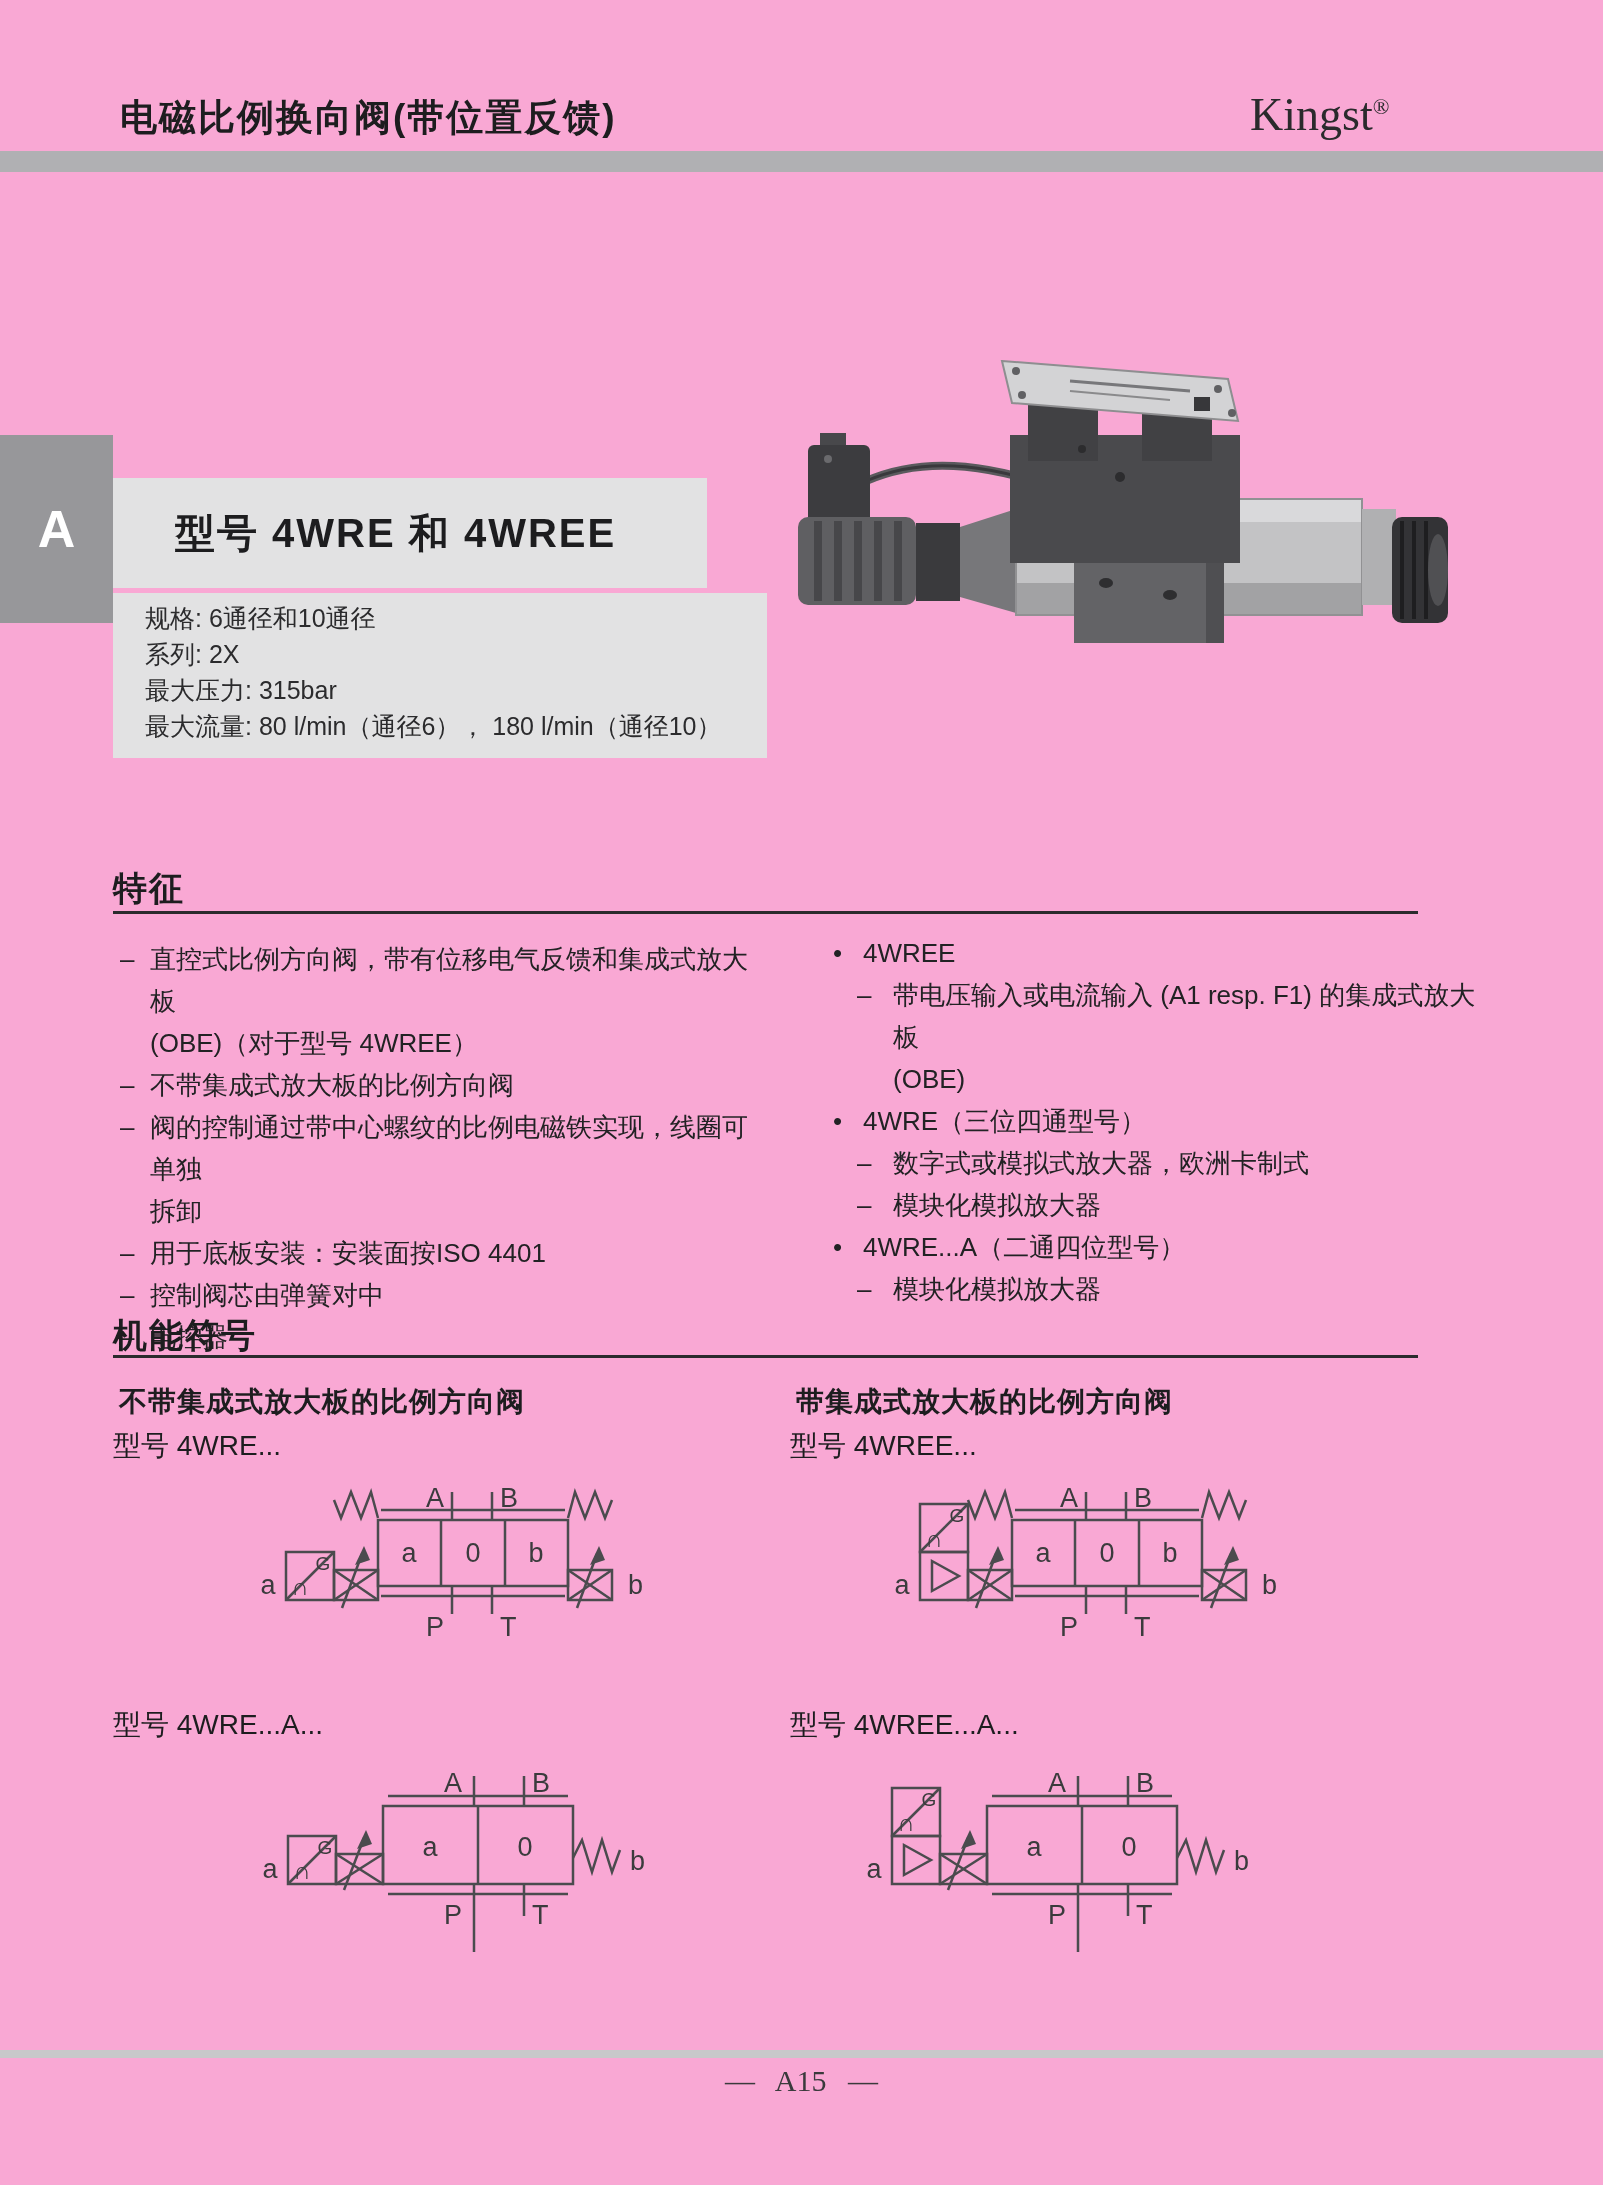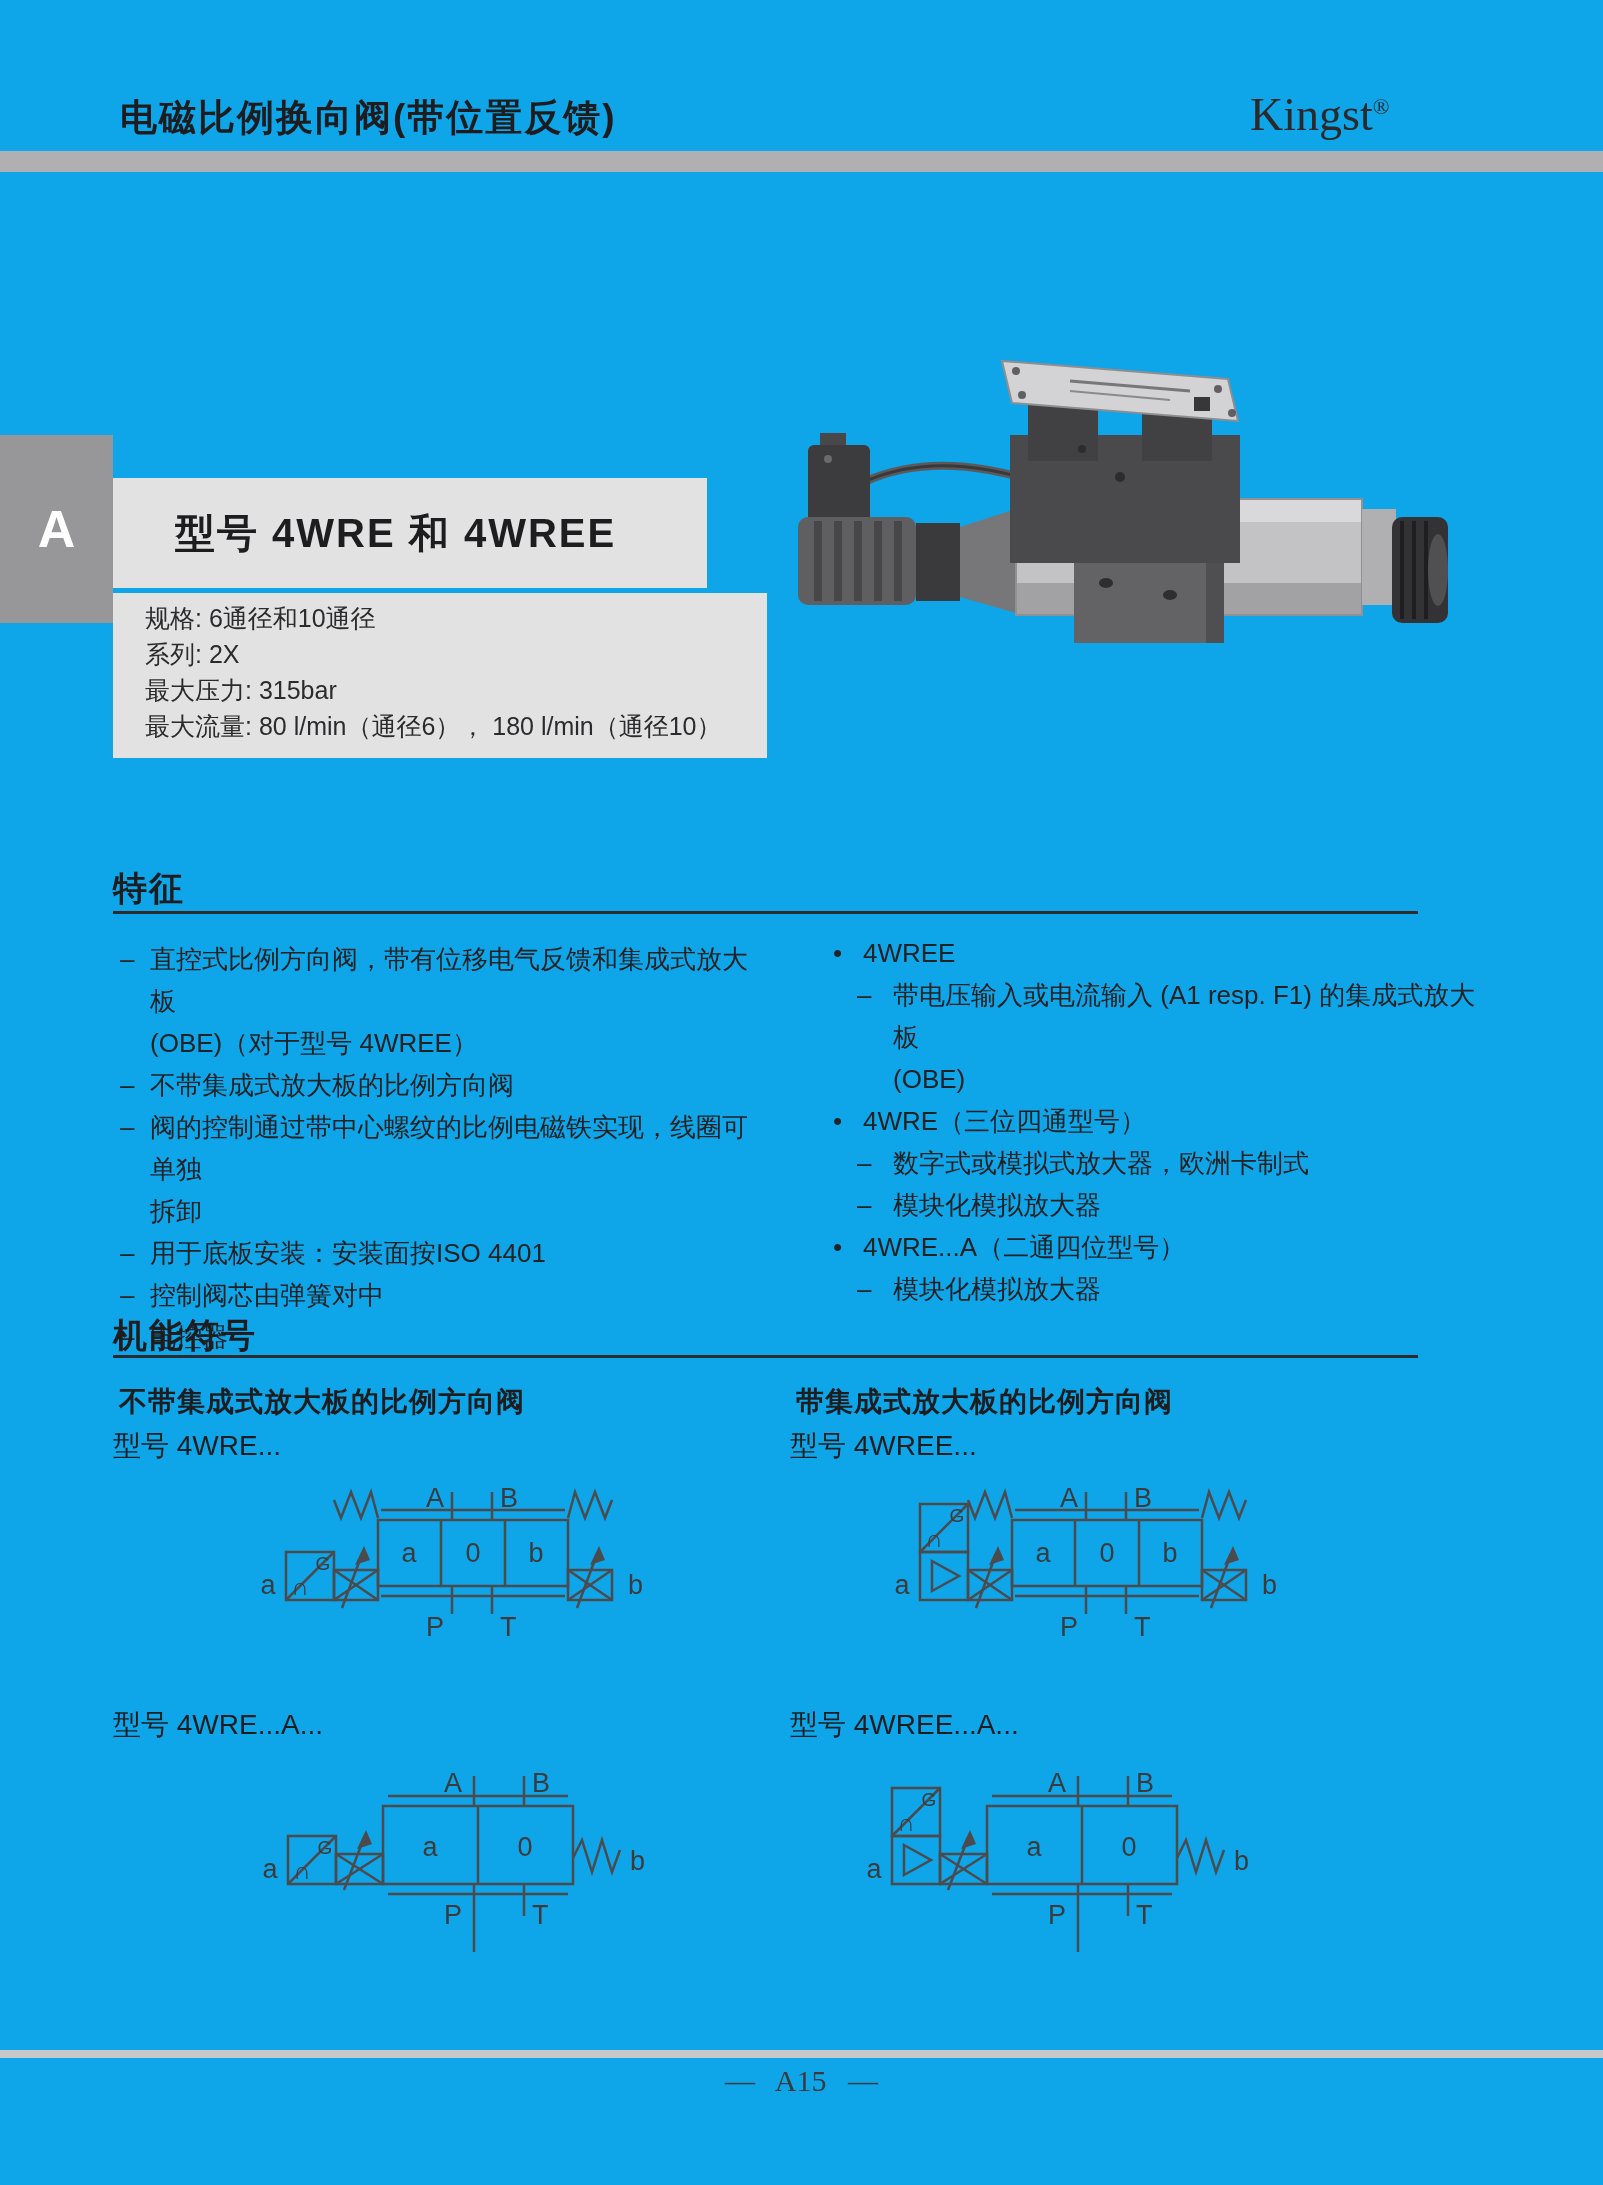--- a/index.html
+++ b/index.html
@@ -1,16 +1,16 @@
 <!DOCTYPE html>
 <html><head>
 <meta charset="utf-8">
 <style>
   html,body{margin:0;padding:0;background:#f4f4f4;}
-  .page{position:relative;width:1603px;height:2185px;background:#0ea5e9;
+  .page{position:relative;width:1603px;height:2185px;background:#f9a8d4;
         font-family:"Liberation Sans","DejaVu Sans",sans-serif;color:#1d1d1f;overflow:hidden;margin:0 auto;}
   .abs{position:absolute;}
 
   .page-title{left:120px;top:93px;font-size:37px;font-weight:bold;letter-spacing:2px;}
   .brand{left:1250px;top:88px;font-family:"Liberation Serif","DejaVu Serif",serif;font-size:46px;color:#2a2a2c;}
   .brand sup{font-size:22px;vertical-align:super;}
   .topbar{left:0;top:151px;width:1603px;height:21px;background:#b0b0b3;}
   .footbar{left:0;top:2050px;width:1603px;height:8px;background:#c8c8ca;}
   .pageno{left:0;top:2064px;width:1603px;text-align:center;
           font-family:"Liberation Serif","DejaVu Serif",serif;font-size:30px;color:#3a3a3c;word-spacing:14px;}

